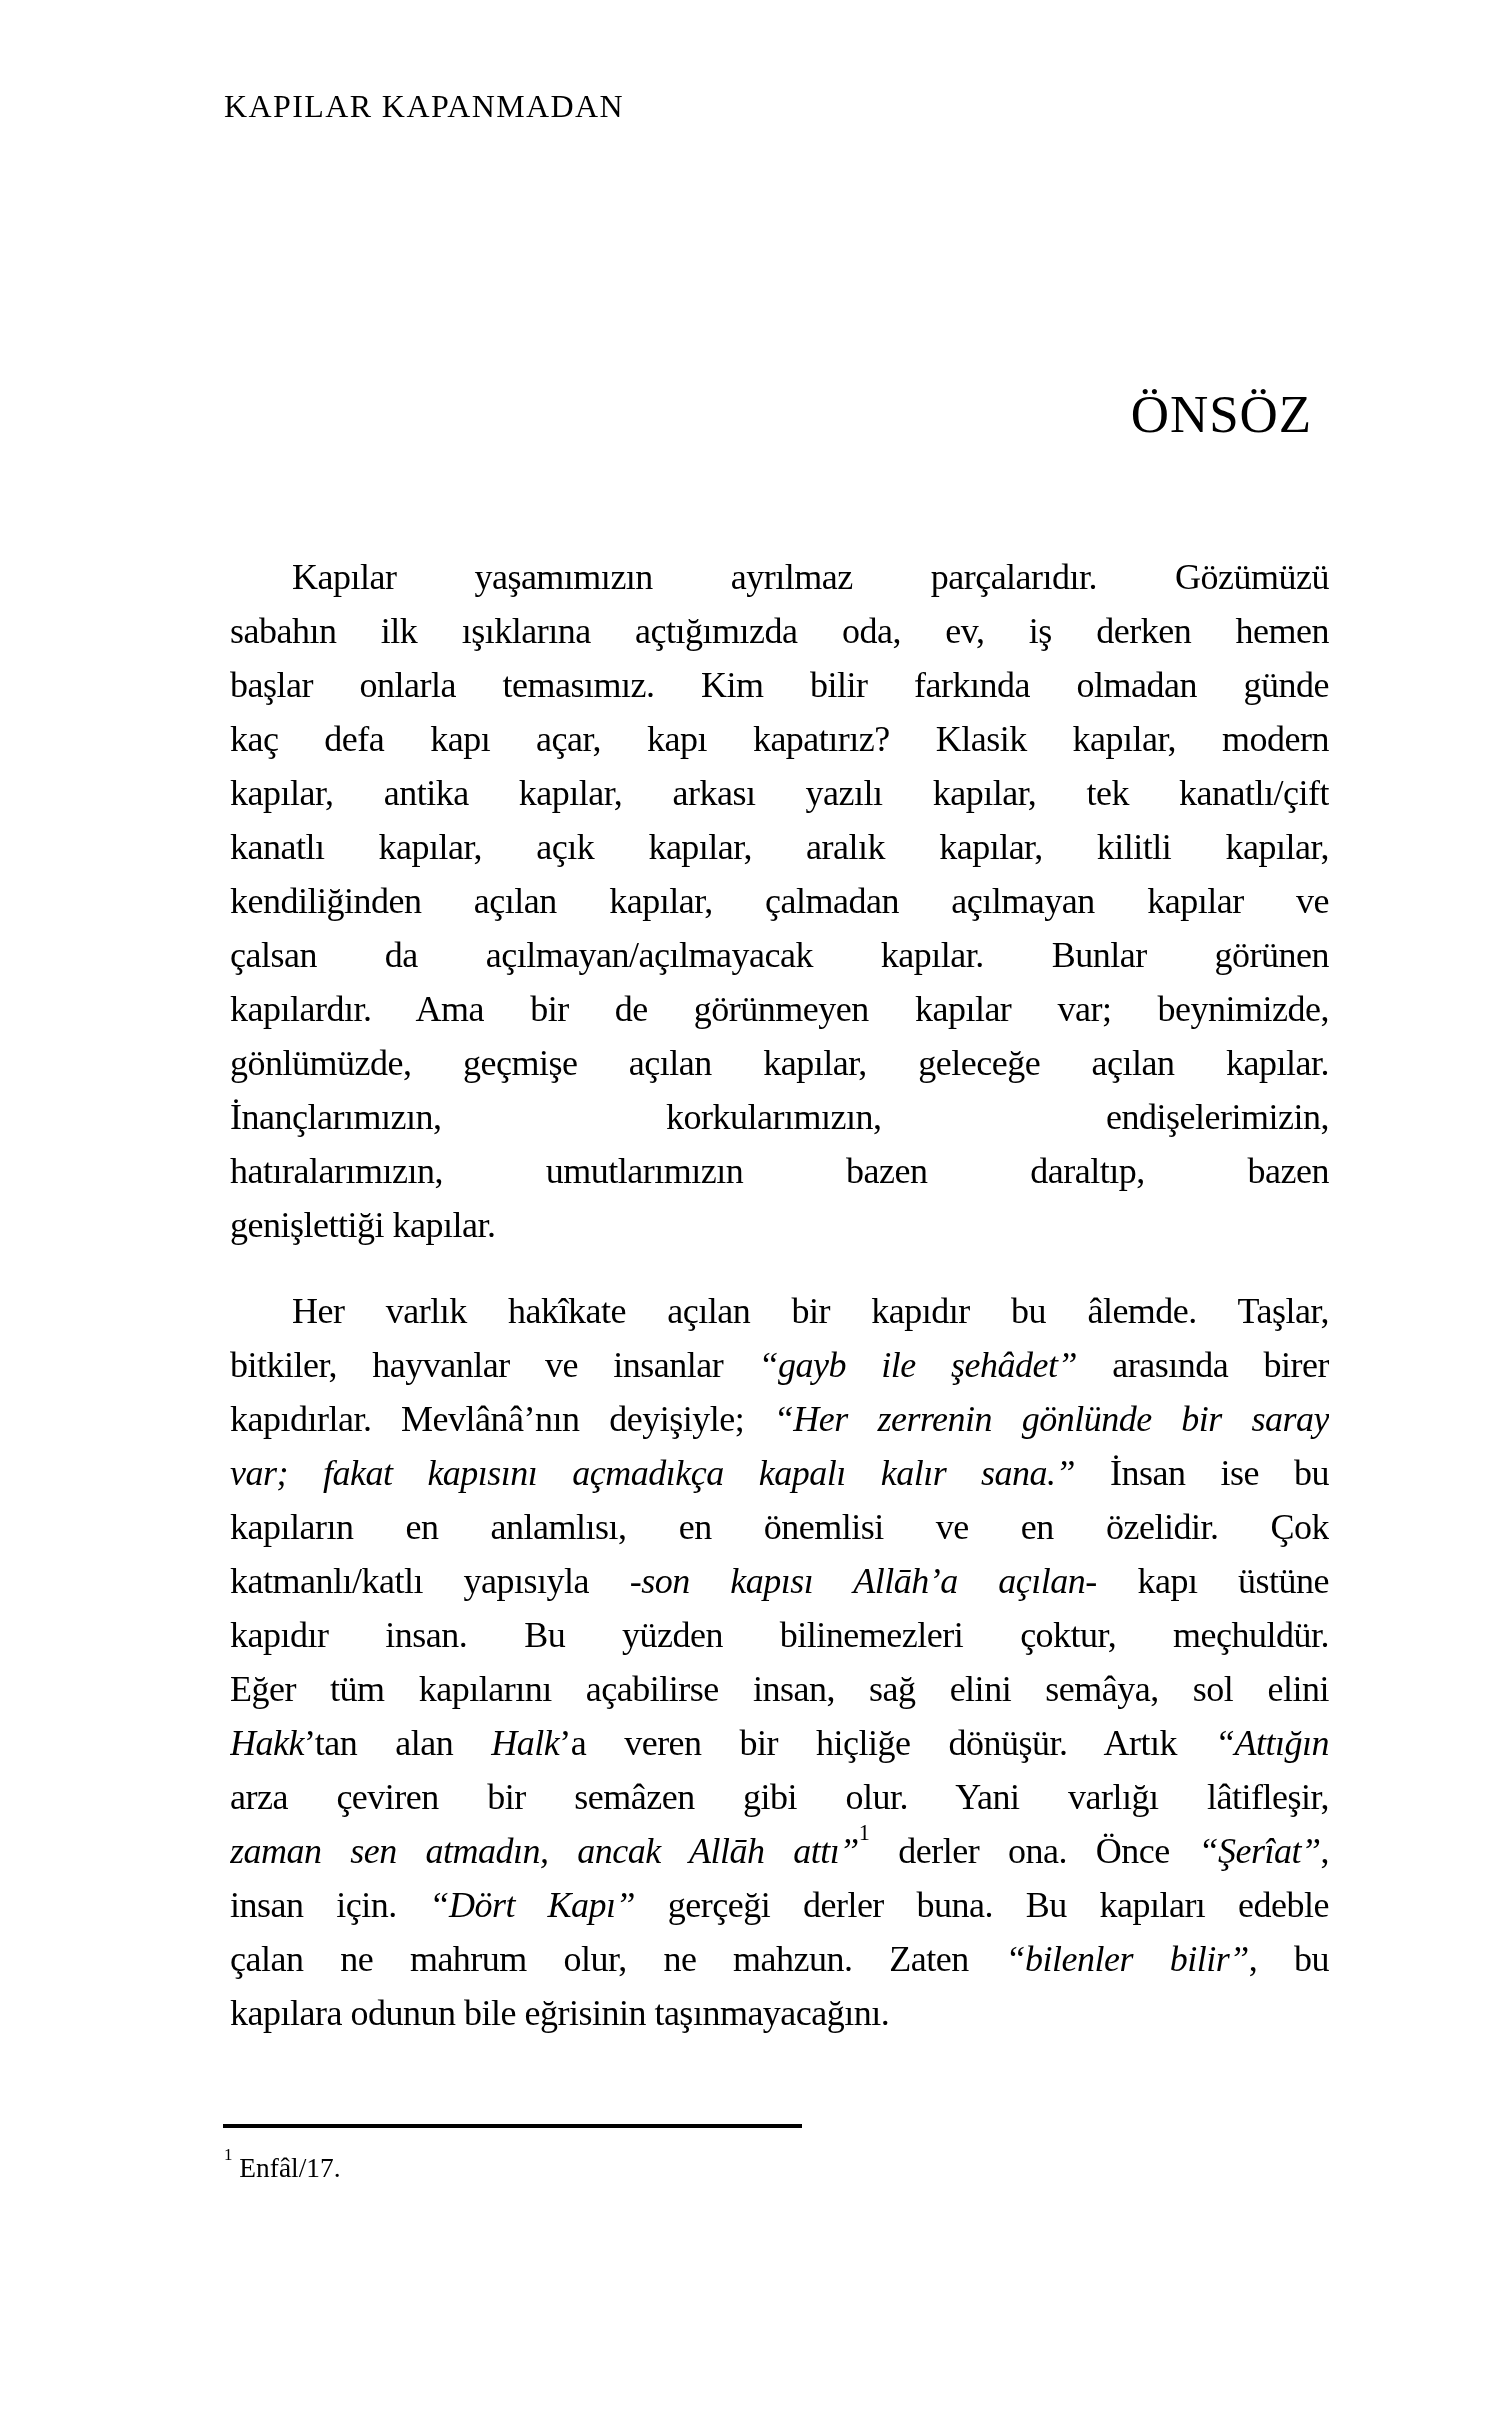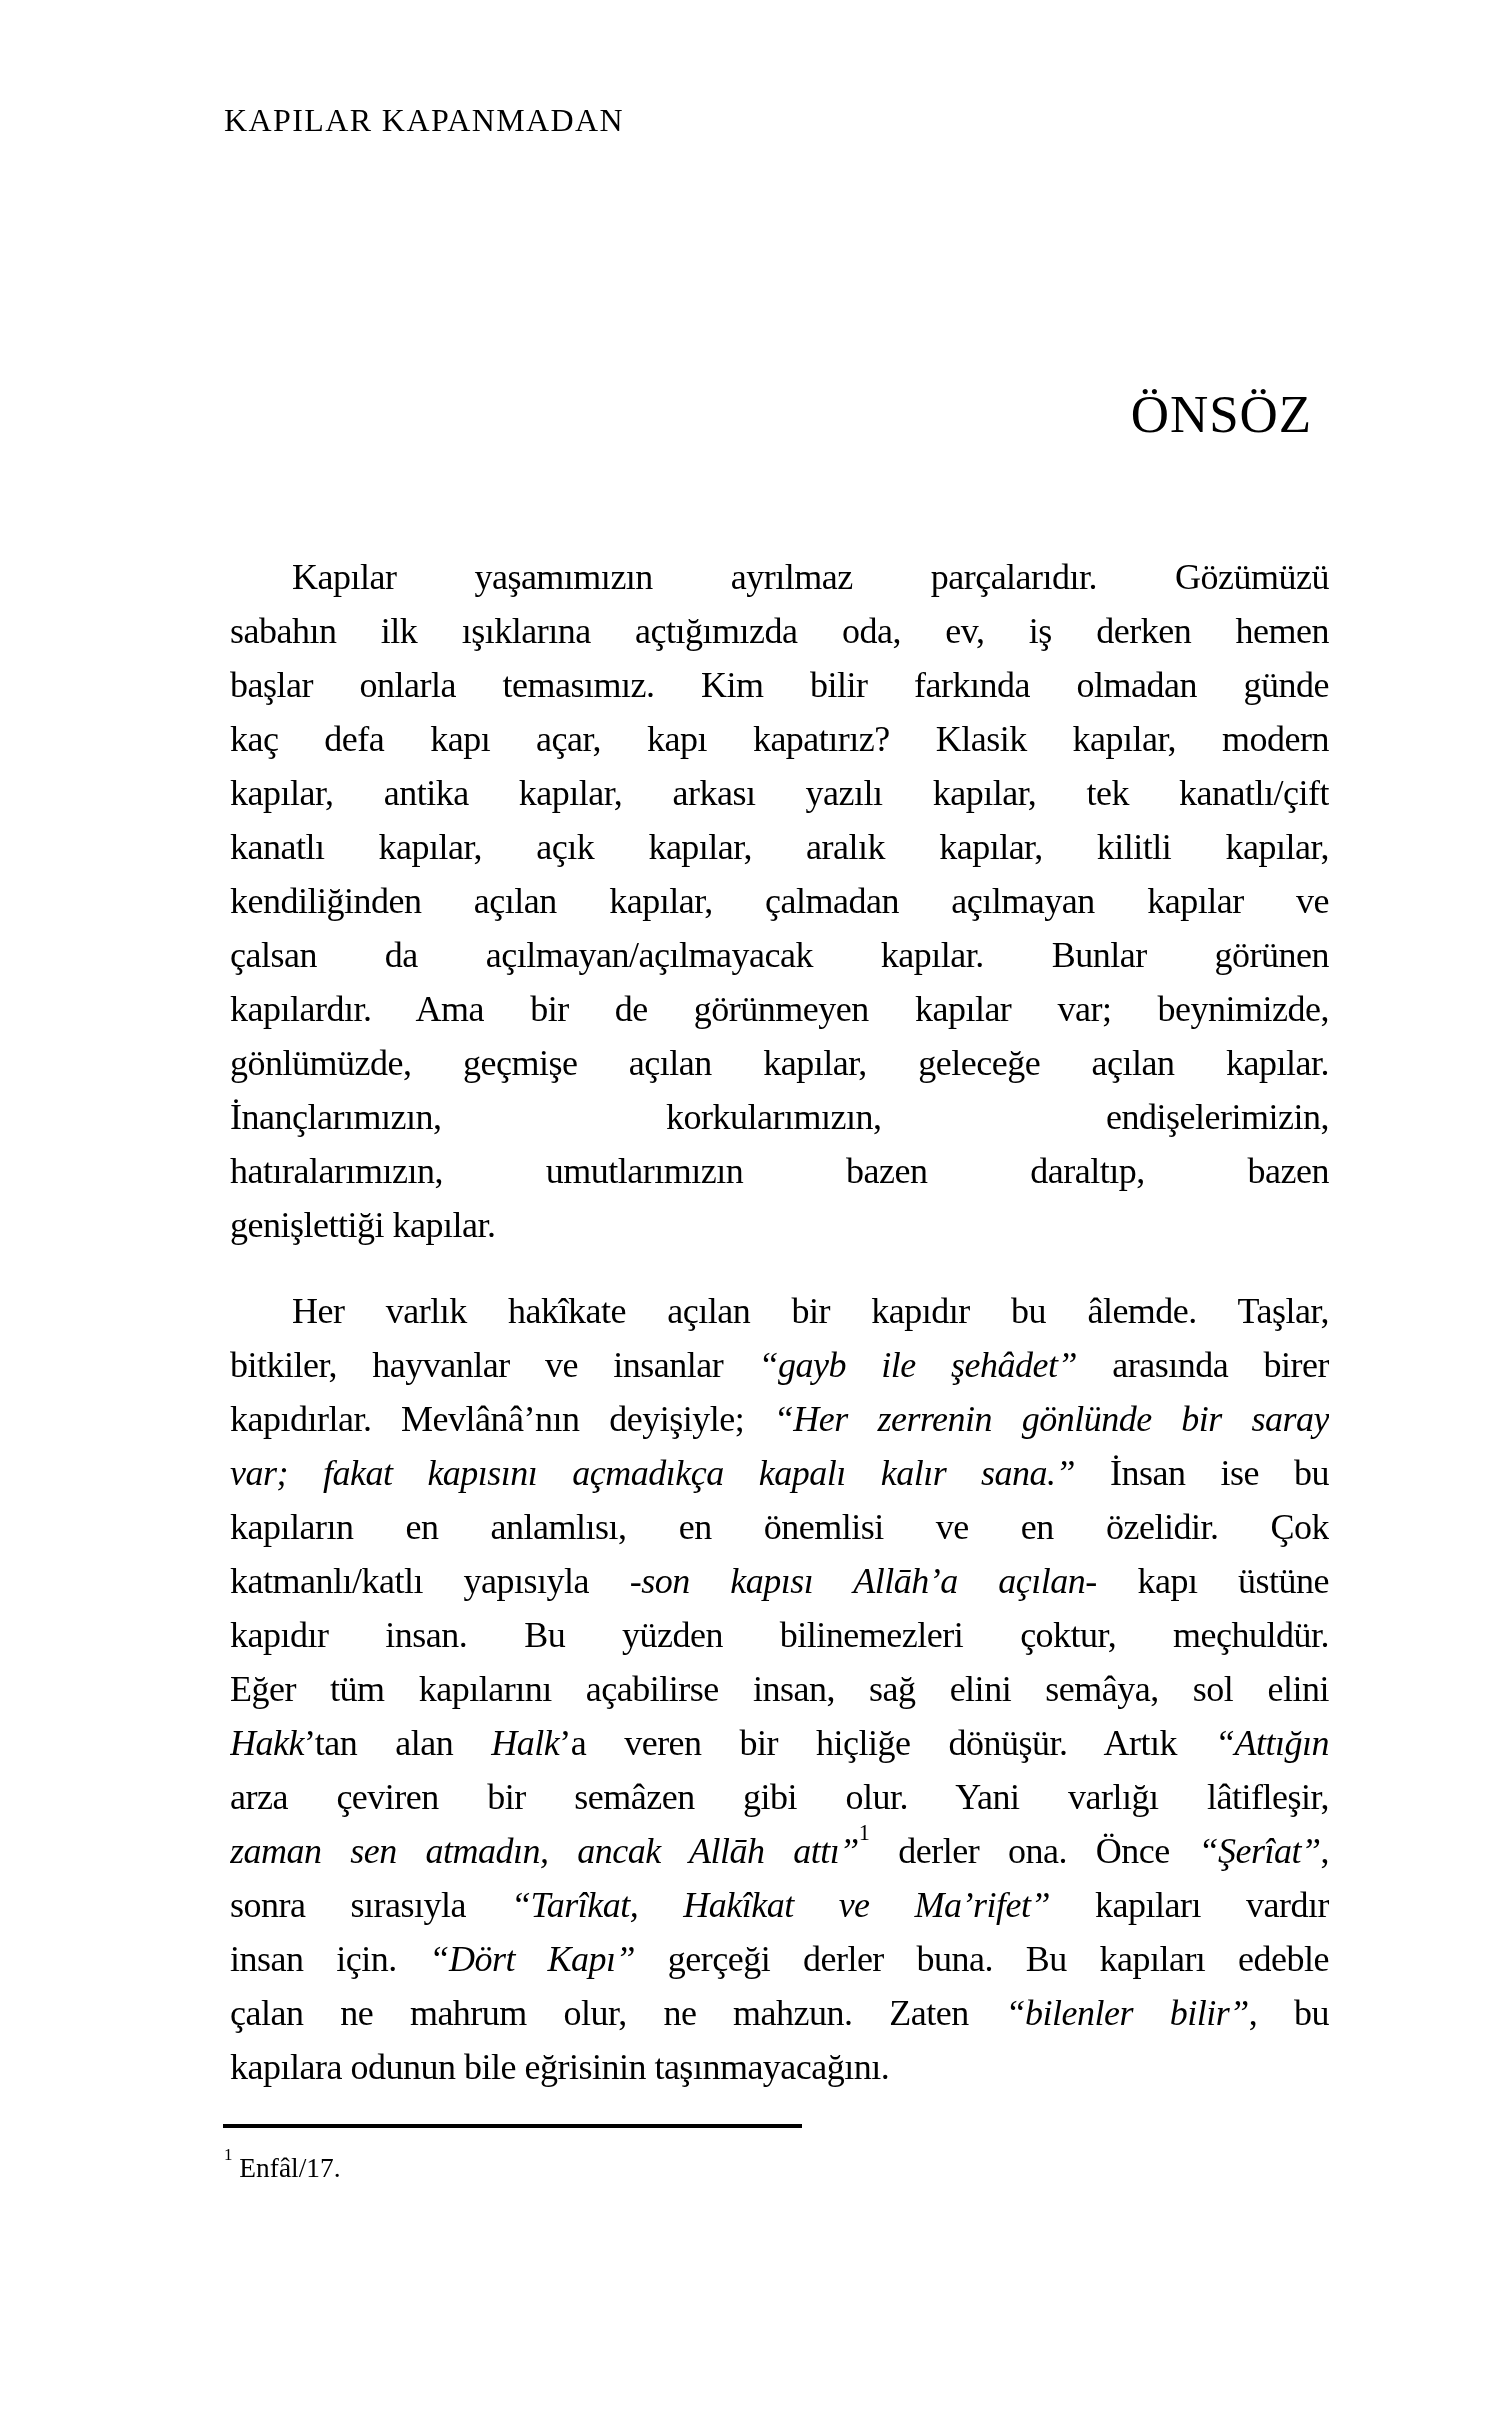--- a/index.html
+++ b/index.html
@@ -3,21 +3,21 @@
 <meta charset="utf-8">
 <style>
   html, body { margin: 0; padding: 0; }
   body {
     width: 1507px; height: 2413px;
     background: #ffffff; color: #000000;
     font-family: "Liberation Serif", "DejaVu Serif", serif;
     position: relative; overflow: hidden;
   }
   .page-header {
-    position: absolute; left: 224px; top: 101px;
+    position: absolute; left: 224px; top: 87px;
     font-size: 32px; line-height: 38px; letter-spacing: 1.4px;
     white-space: nowrap;
   }
   .chapter-title {
     position: absolute; left: 195px; top: 386px; width: 1117px;
     text-align: right; font-size: 53px; line-height: 57px; letter-spacing: 0.9px;
   }
   .body-text {
     position: absolute; left: 221px; top: 541px; width: 1117px;
     font-size: 36px; letter-spacing: -0.5px;
@@ -73,21 +73,20 @@
       <div class="line"><span>bitkiler, hayvanlar ve insanlar </span><span class="it">“gayb ile şehâdet”</span><span> arasında birer</span></div>
       <div class="line"><span>kapıdırlar. Mevlânâ’nın deyişiyle; </span><span class="it">“Her zerrenin gönlünde bir saray</span></div>
       <div class="line"><span class="it">var; fakat kapısını açmadıkça kapalı kalır sana.”</span><span> İnsan ise bu</span></div>
       <div class="line"><span>kapıların en anlamlısı, en önemlisi ve en özelidir. Çok</span></div>
       <div class="line"><span>katmanlı/katlı yapısıyla -</span><span class="it">son kapısı Allāh’a açılan</span><span>- kapı üstüne</span></div>
       <div class="line"><span>kapıdır insan. Bu yüzden bilinemezleri çoktur, meçhuldür.</span></div>
       <div class="line"><span>Eğer tüm kapılarını açabilirse insan, sağ elini semâya, sol elini</span></div>
       <div class="line"><span class="it">Hakk</span><span>’tan alan </span><span class="it">Halk</span><span>’a veren bir hiçliğe dönüşür. Artık </span><span class="it">“Attığın</span></div>
       <div class="line"><span>arza çeviren bir semâzen gibi olur. Yani varlığı lâtifleşir,</span></div>
       <div class="line"><span class="it">zaman sen atmadın, ancak Allāh attı”</span><sup class="fn-ref">1</sup><span> derler ona. Önce </span><span class="it">“Şerîat”</span><span>,</span></div>
-      <div class="line"><span>sonra sırasıyla </span><span class="it">“Tarîkat, Hakîkat ve Ma’rifet”</span><span> kapıları vardır</span></div>
       <div class="line"><span>insan için. </span><span class="it">“Dört Kapı”</span><span> gerçeği derler buna. Bu kapıları edeble</span></div>
       <div class="line"><span>çalan ne mahrum olur, ne mahzun. Zaten </span><span class="it">“bilenler bilir”</span><span>, bu</span></div>
       <div class="line last"><span>kapılara odunun bile eğrisinin taşınmayacağını.</span></div>
     </div>
   </div>
 
 <div class="footnote-rule"></div>
 
 <div class="footnote"><sup class="fn-ref">1</sup><span> Enfâl/17.</span></div>
 

